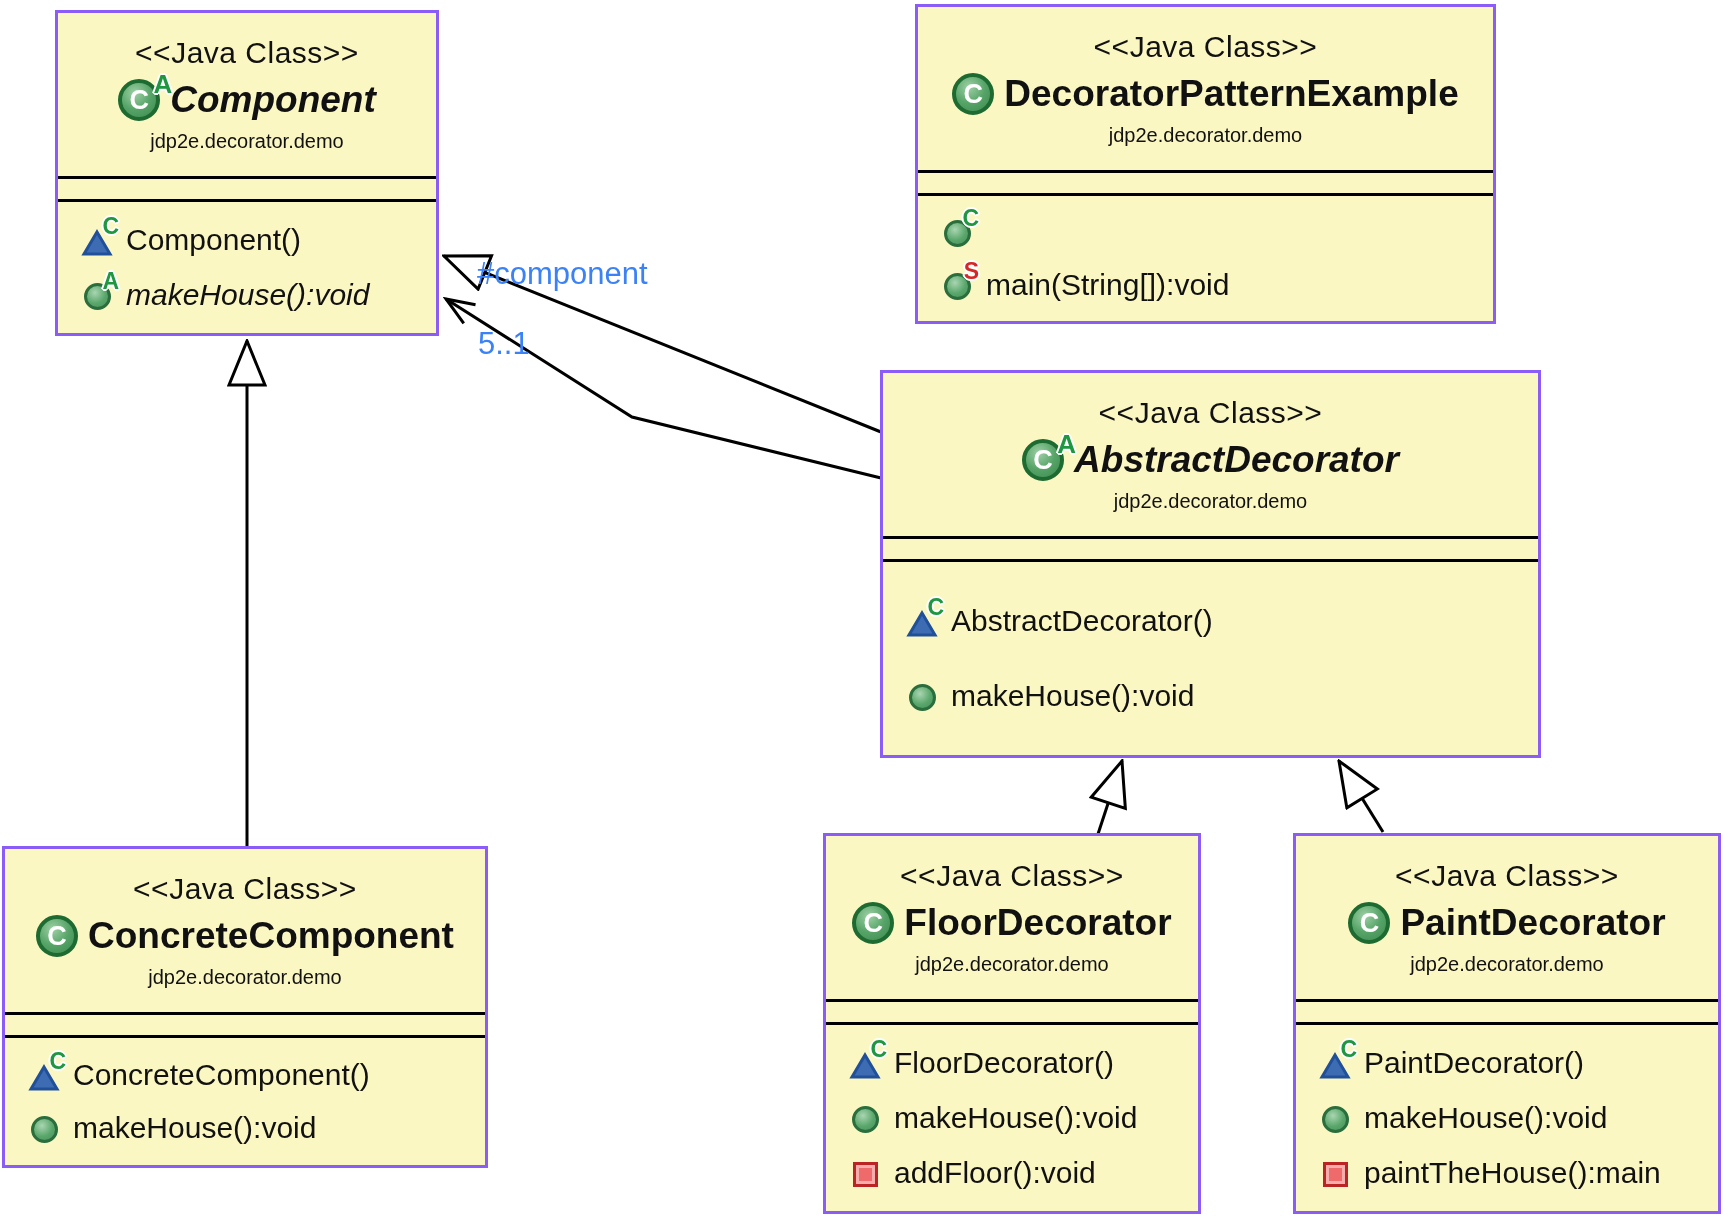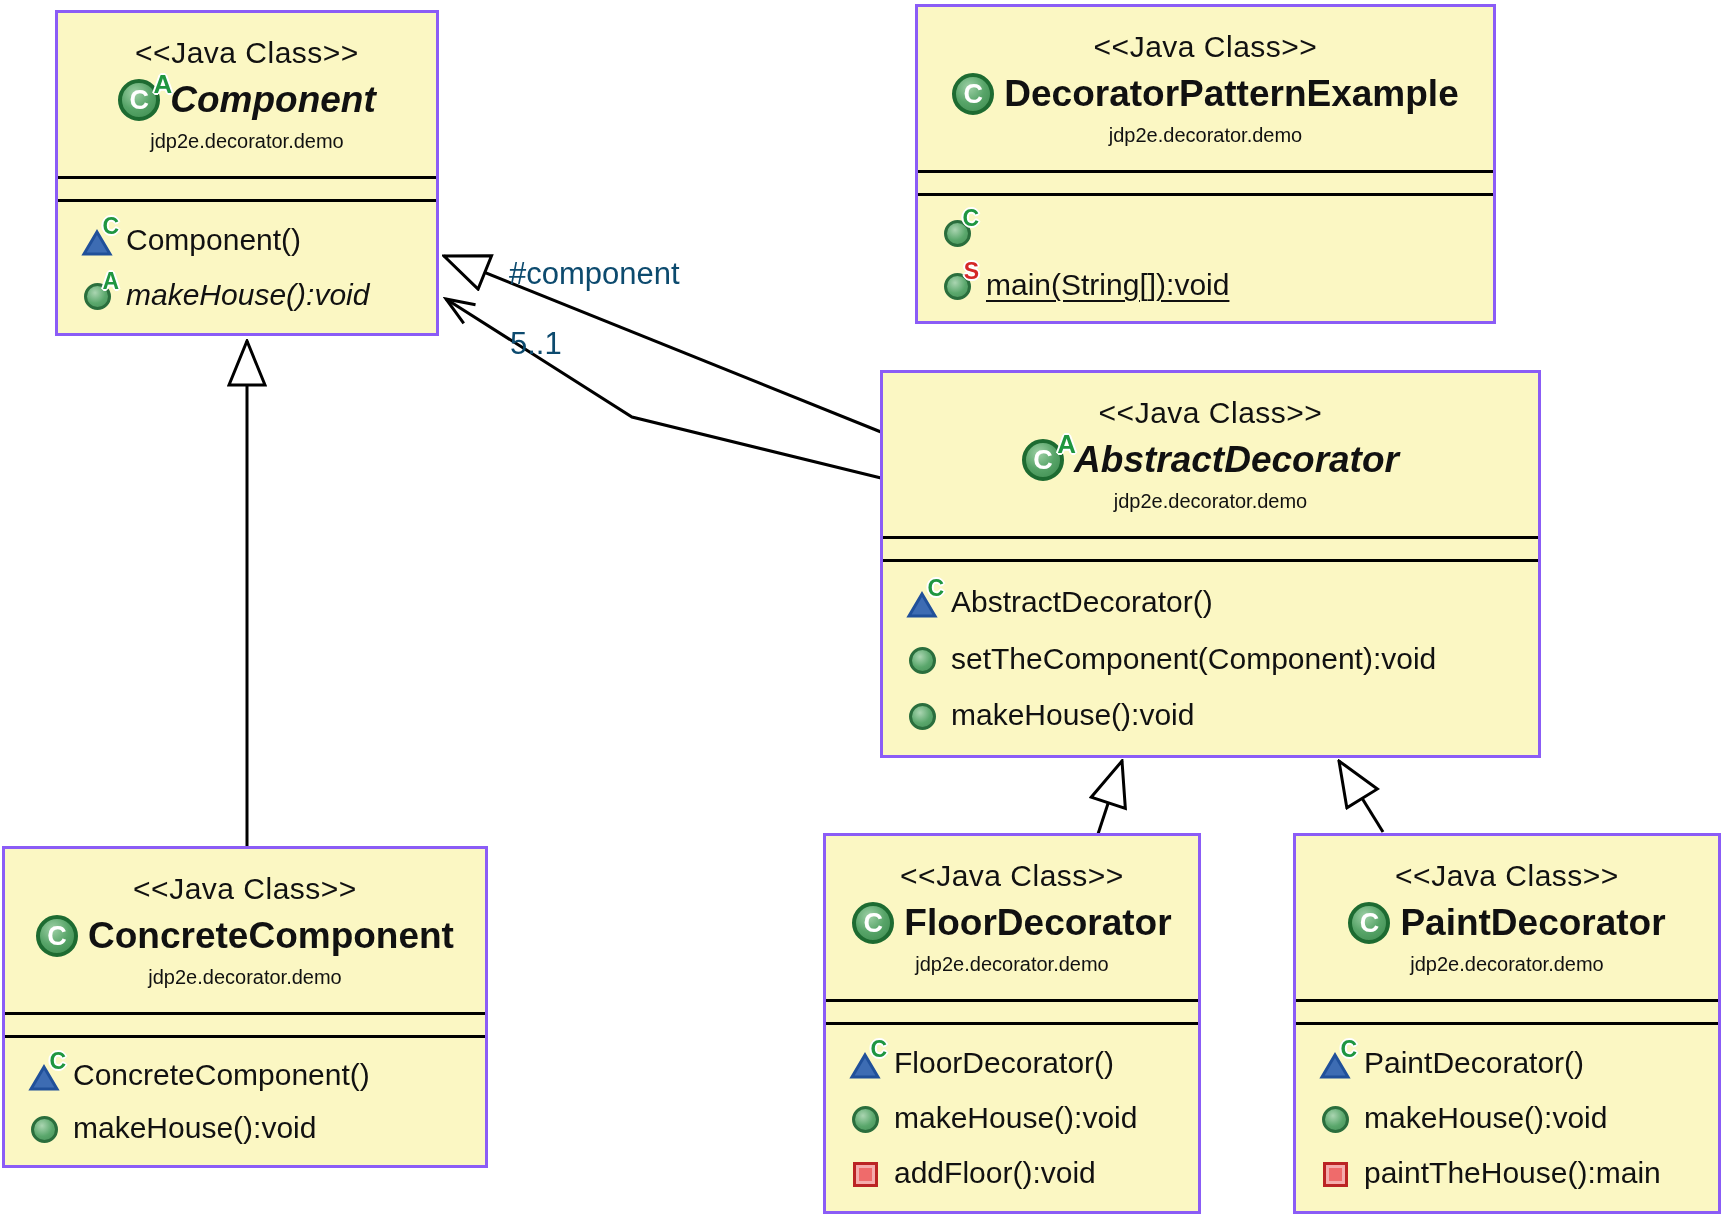--- a/index.html
+++ b/index.html
@@ -21,21 +21,21 @@
     flex:1;display:flex;flex-direction:column;justify-content:space-evenly;
     padding-left:22px;padding-right:6px;
   }
   .stereo{font-size:30px;letter-spacing:.5px;}
   .name-row{display:flex;align-items:center;gap:10px;}
   .cname{font-size:37px;font-weight:bold;white-space:nowrap;}
   .cname.it{font-style:italic;}
   .pkg{font-size:20px;}
   .m{display:flex;align-items:center;gap:12px;font-size:30px;white-space:nowrap;}
   .m .it{font-style:italic;}
-  .m .u{text-decoration:underline;text-decoration-thickness:2px;text-underline-offset:5px;}
+  .m .u{text-decoration-thickness:2px;text-underline-offset:5px;}
   
   .cls-icon{
     position:relative;width:42px;height:42px;border-radius:50%;box-sizing:border-box;
     background:radial-gradient(circle at 38% 30%, #9ed0a6 0%, #57a468 50%, #3c8a4e 100%);
     border:4px solid #1d6b31;color:#fff;font-size:27px;font-weight:bold;
     display:flex;align-items:center;justify-content:center;flex:0 0 auto;
   }
   .micon{position:relative;width:34px;height:34px;flex:0 0 34px;
     display:flex;align-items:flex-end;justify-content:center;}
   .tri-svg{display:block;}
@@ -59,21 +59,21 @@
   
   #c0{left:55px;  top:10px;  width:384px;height:326px;}
   #c1{left:915px; top:4px;   width:581px;height:320px;}
   #c2{left:880px; top:370px; width:661px;height:388px;}
   #c3{left:2px;   top:846px; width:486px;height:322px;}
   #c4{left:823px; top:833px; width:378px;height:381px;}
   #c5{left:1293px;top:833px; width:428px;height:381px;}
   
   #edges{position:absolute;left:0;top:0;pointer-events:none;}
   #edges line,#edges polyline{stroke:#000;stroke-width:3;fill:none;}
-  .elabel{position:absolute;font-size:31px;color:#0c4a6e;margin-left:32px;}
+  .elabel{position:absolute;font-size:31px;color:#3b82f6;}
   #lbl-assoc{left:477px;top:256px;}
   #lbl-mult{left:478px;top:326px;}
 </style>
 </head>
 <body>
 
 <svg id="edges" width="1725" height="1222" viewBox="0 0 1725 1222">
   <defs>
     <marker id="gen" markerUnits="userSpaceOnUse" markerWidth="48" markerHeight="40" viewBox="0 0 48 40" refX="46" refY="20" orient="auto">
       <path d="M2,2 L46,20 L2,38 Z" fill="#fff" stroke="#000" stroke-width="3"></path>
@@ -174,26 +174,20 @@
             <path d="M16,3 L29,25 L3,25 Z" fill="#3d6cb3" stroke="#20509a" stroke-width="3"></path>
           </svg>
         <span class="mk mk-green">C</span>
       </span>
       <span>AbstractDecorator()</span>
     </div>
     <div class="m">
       <span class="micon">
           <span class="pub-icon"></span>
         </span>
-      <span>setTheComponent(Component):void</span>
-    </div>
-    <div class="m">
-      <span class="micon">
-          <span class="pub-icon"></span>
-        </span>
       <span>makeHouse():void</span>
     </div>
   </div>
 </div>
 
 <div class="uml" id="c3">
   <div class="sec-name">
     <div class="stereo">&lt;&lt;Java Class&gt;&gt;</div>
     <div class="name-row">
       <span class="cls-icon">

